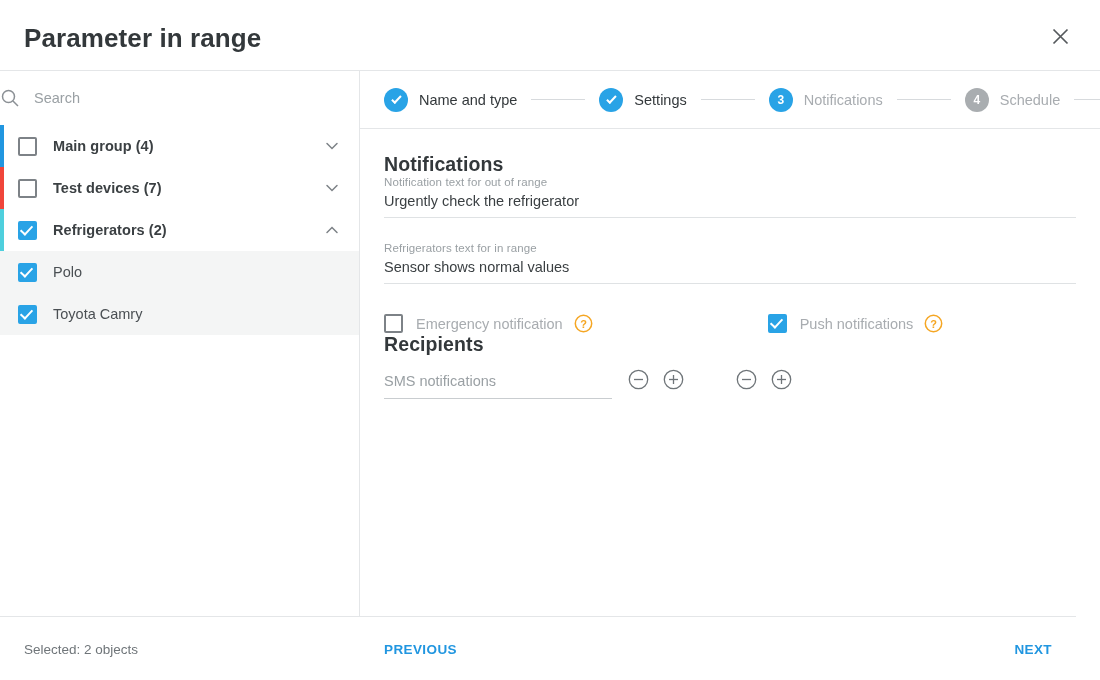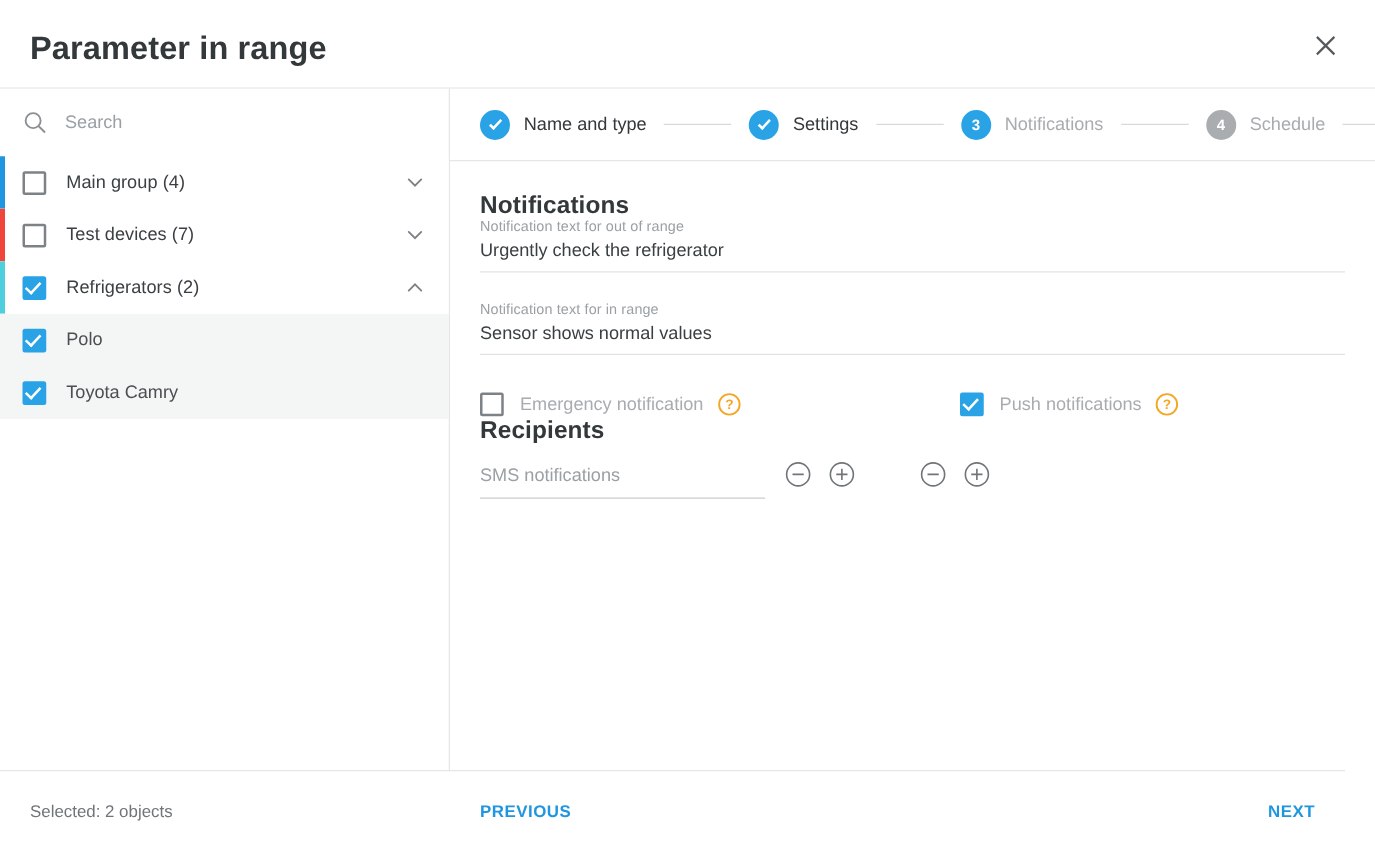--- a/index.html
+++ b/index.html
@@ -29,21 +29,20 @@
   }
   .close-btn svg { display: block; }
 
   
   .sidebar {
     position: absolute; left: 0; top: 71px; width: 360px; height: 545px;
     border-right: 1px solid #e4e6e8; background: #fff; overflow: hidden;
   }
   .search-row {
     position: relative; height: 54px; display: flex; align-items: center;
-    padding-left: 18px;
   }
   .search-icon { width: 20px; height: 20px; flex: 0 0 20px; margin-right: 14px; }
   .search-input {
     border: none; outline: none; background: transparent;
     font-family: "Liberation Sans", sans-serif; font-size: 14.5px;
     color: #3a3f42; width: 250px; padding: 0;
   }
   .search-input::placeholder { color: #9aa0a4; }
 
   .tree { position: relative; }
@@ -61,21 +60,21 @@
     width: 19px; height: 19px; flex: 0 0 19px; margin-right: 16px;
     border-radius: 2px; position: relative; display: block;
   }
   .cb.off { border: 2px solid #7d8287; background: #fff; }
   .cb.on  { background: #29a3e6; border: 2px solid #29a3e6; }
   .cb.on::after {
     content: ""; position: absolute; left: 3px; top: 0px;
     width: 5px; height: 10px; border: solid #fff;
     border-width: 0 2.2px 2.2px 0; transform: rotate(43deg);
   }
-  .group-label { font-size: 14.5px; font-weight: 400; color: #3b4043; letter-spacing: .05px; }
+  .group-label { font-size: 14.5px; font-weight: 700; color: #3b4043; letter-spacing: .05px; }
   .child-label { font-size: 14.5px; font-weight: 400; color: #4a4f53; }
   .chev {
     position: absolute; right: 18px; top: 50%; transform: translateY(-50%);
     width: 18px; height: 18px;
   }
 
   
   .main {
     position: absolute; left: 360px; top: 71px; width: 740px; height: 545px;
     background: #fff; overflow: hidden;
@@ -275,21 +274,21 @@
 
       <div class="h-section">Notifications</div>
 
       <div class="field">
         <div class="field-label">Notification text for out of range</div>
         <input class="field-value" type="text" value="Urgently check the refrigerator" style="">
         <div class="field-underline"></div>
       </div>
 
       <div class="field" style="margin-top:24px;">
-        <div class="field-label">Notification text for in range</div>
+        <div class="field-label">Refrigerators text for in range</div>
         <input class="field-value" type="text" value="Sensor shows normal values" style="">
         <div class="field-underline"></div>
       </div>
 
       <div class="checkrow">
         <div class="checkitem">
           <span class="cb off"></span>
           <span class="check-label">Emergency notification</span>
           <span class="help-icon">
             <svg width="19" height="19" viewBox="0 0 19 19">

